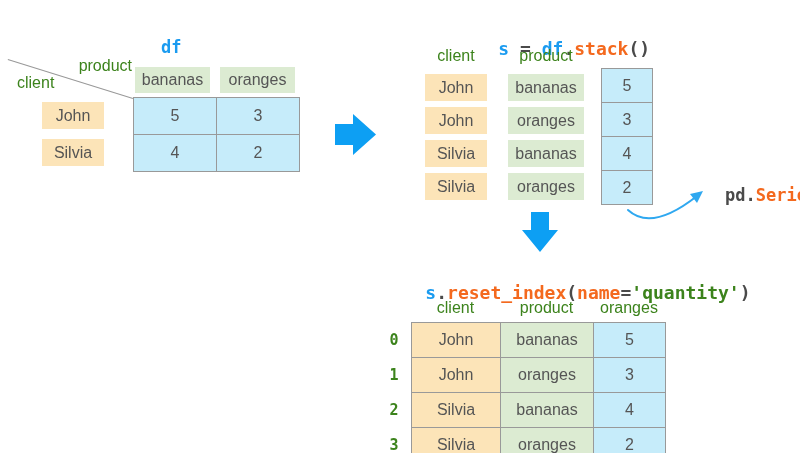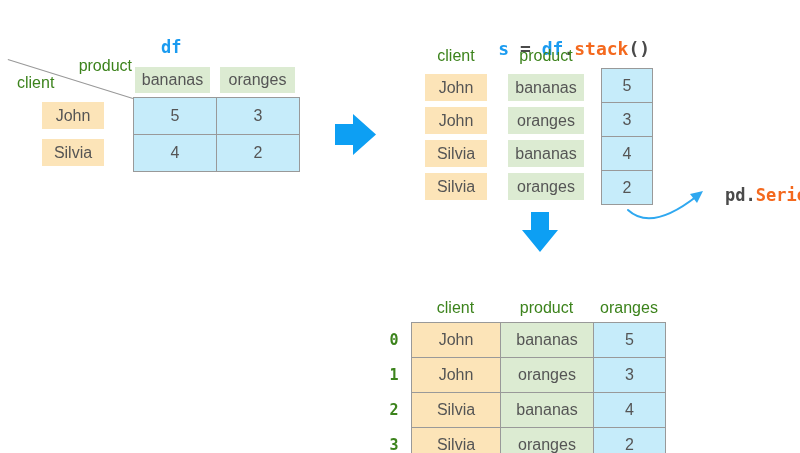--- a/index.html
+++ b/index.html
@@ -106,20 +106,23 @@
     <tr>
       <td>2</td>
         </tr>
   </tbody>
     </table>
 
   <div class="abs code t-series">
     <span class="c-dark">pd</span><span class="c-dark">.</span><span class="c-orange">Series</span>
   </div>
 
+  <div class="abs code t-reset">
+    <span class="c-blue">s</span><span class="c-dark">.</span><span class="c-orange">reset_index</span><span class="c-dark">(</span><span class="c-orange">name</span><span class="c-dark">=</span><span class="c-green">'quantity'</span><span class="c-dark">)</span>
+  </div>
 
   <div class="hdr" style="left:411px;top:287px;width:89px;">client</div>
   <div class="hdr" style="left:500px;top:287px;width:93px;">product</div>
   <div class="hdr" style="left:593px;top:287px;width:72px;">oranges</div>
 
   <div class="idx" style="left:384px;top:310px;">0</div>
   <div class="idx" style="left:384px;top:345px;">1</div>
   <div class="idx" style="left:384px;top:380px;">2</div>
   <div class="idx" style="left:384px;top:415px;">3</div>
 

